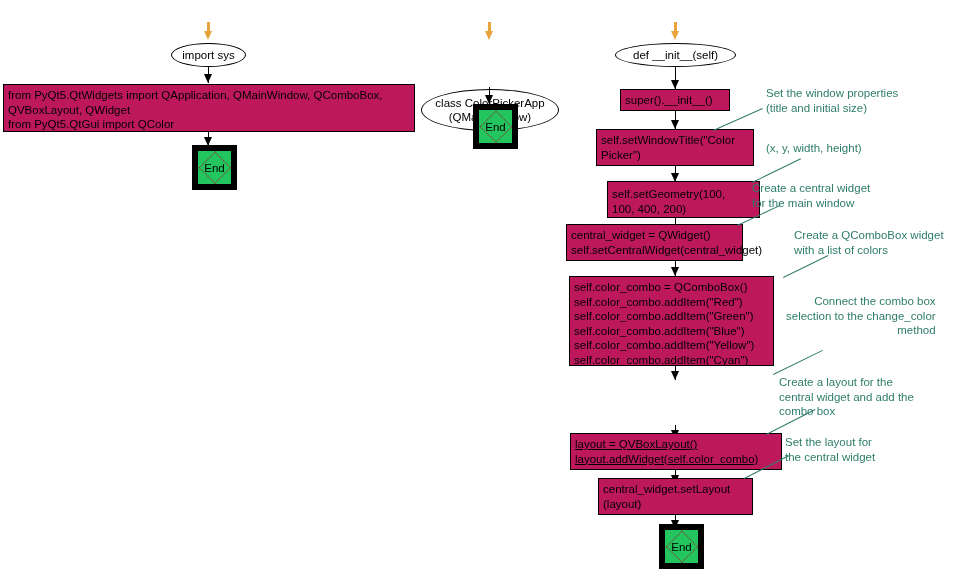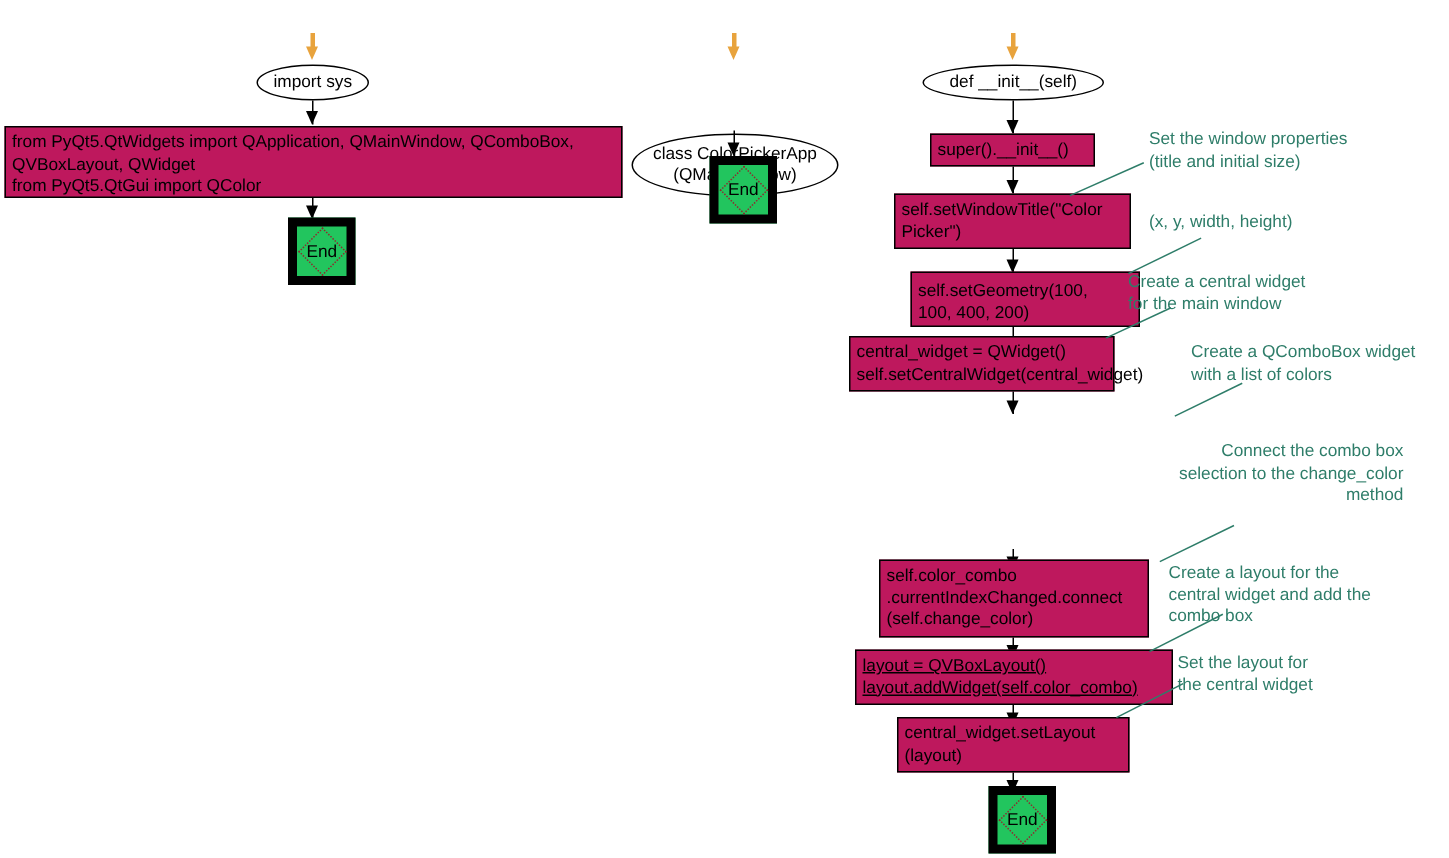--- a/index.html
+++ b/index.html
@@ -171,27 +171,30 @@
 
   <div class="vline" style="left:675px; top:218px; height:16px;"></div>
   <div class="arrowhead" style="left:671px; top:225px;"></div>
 
   <div class="node procbox" style="left:566px; top:224px; width:177px; height:37px; padding-top:3px;">central_widget = QWidget()
 self.setCentralWidget(central_widget)</div>
 
   <div class="vline" style="left:675px; top:261px; height:15px;"></div>
   <div class="arrowhead" style="left:671px; top:267px;"></div>
 
+  <div class="node procbox" style="left:569px; top:276px; width:205px; height:90px; padding-top:3px;">self.color_combo = QComboBox()
+self.color_combo.addItem("Red")
+self.color_combo.addItem("Green")
+self.color_combo.addItem("Blue")
+self.color_combo.addItem("Yellow")
+self.color_combo.addItem("Cyan")</div>
 
   <div class="vline" style="left:675px; top:366px; height:14px;"></div>
   <div class="arrowhead" style="left:671px; top:371px;"></div>
 
-  <div class="node procbox" style="left:586px; top:373px; width:180px; height:52px; padding-top:3px;">self.color_combo
-.currentIndexChanged.connect
-(self.change_color)</div>
 
   <div class="vline" style="left:675px; top:425px; height:14px;"></div>
   <div class="arrowhead" style="left:671px; top:430px;"></div>
 
   <div class="node procbox" style="left:570px; top:433px; width:212px; height:37px; padding-top:3px;text-decoration:underline;">layout = QVBoxLayout()
 layout.addWidget(self.color_combo)</div>
 
   <div class="vline" style="left:675px; top:470px; height:14px;"></div>
   <div class="arrowhead" style="left:671px; top:475px;"></div>
 

